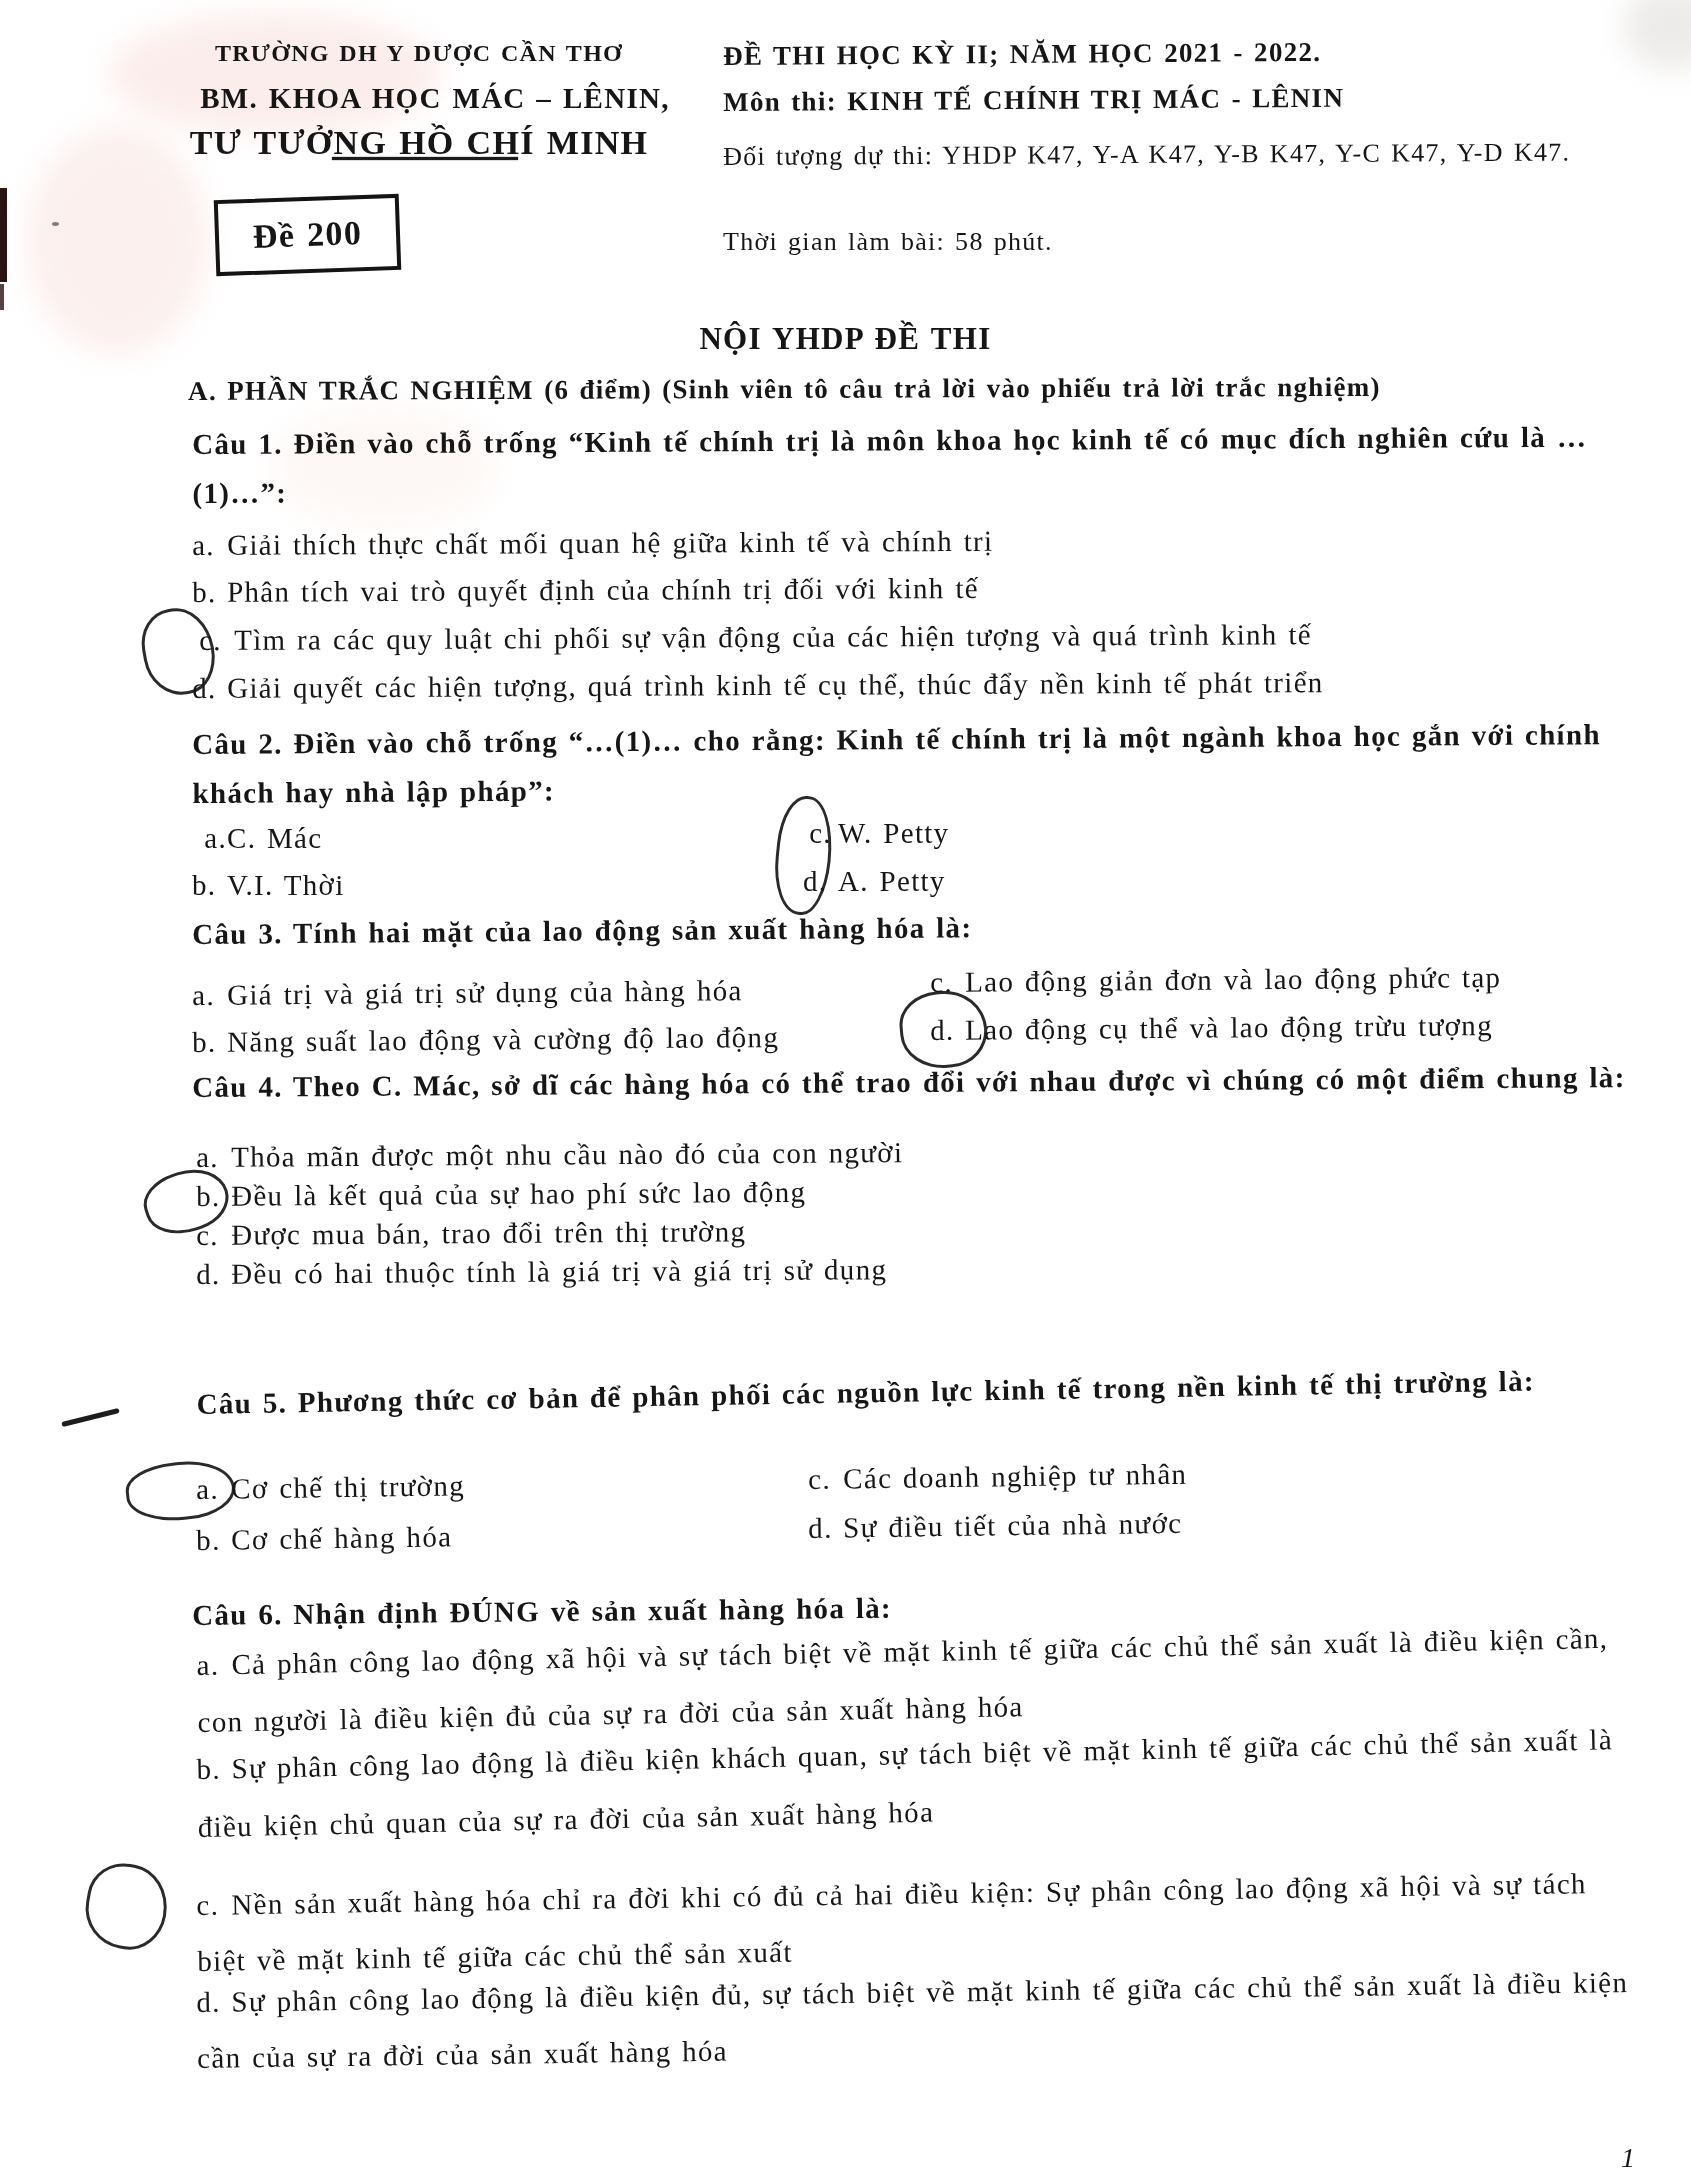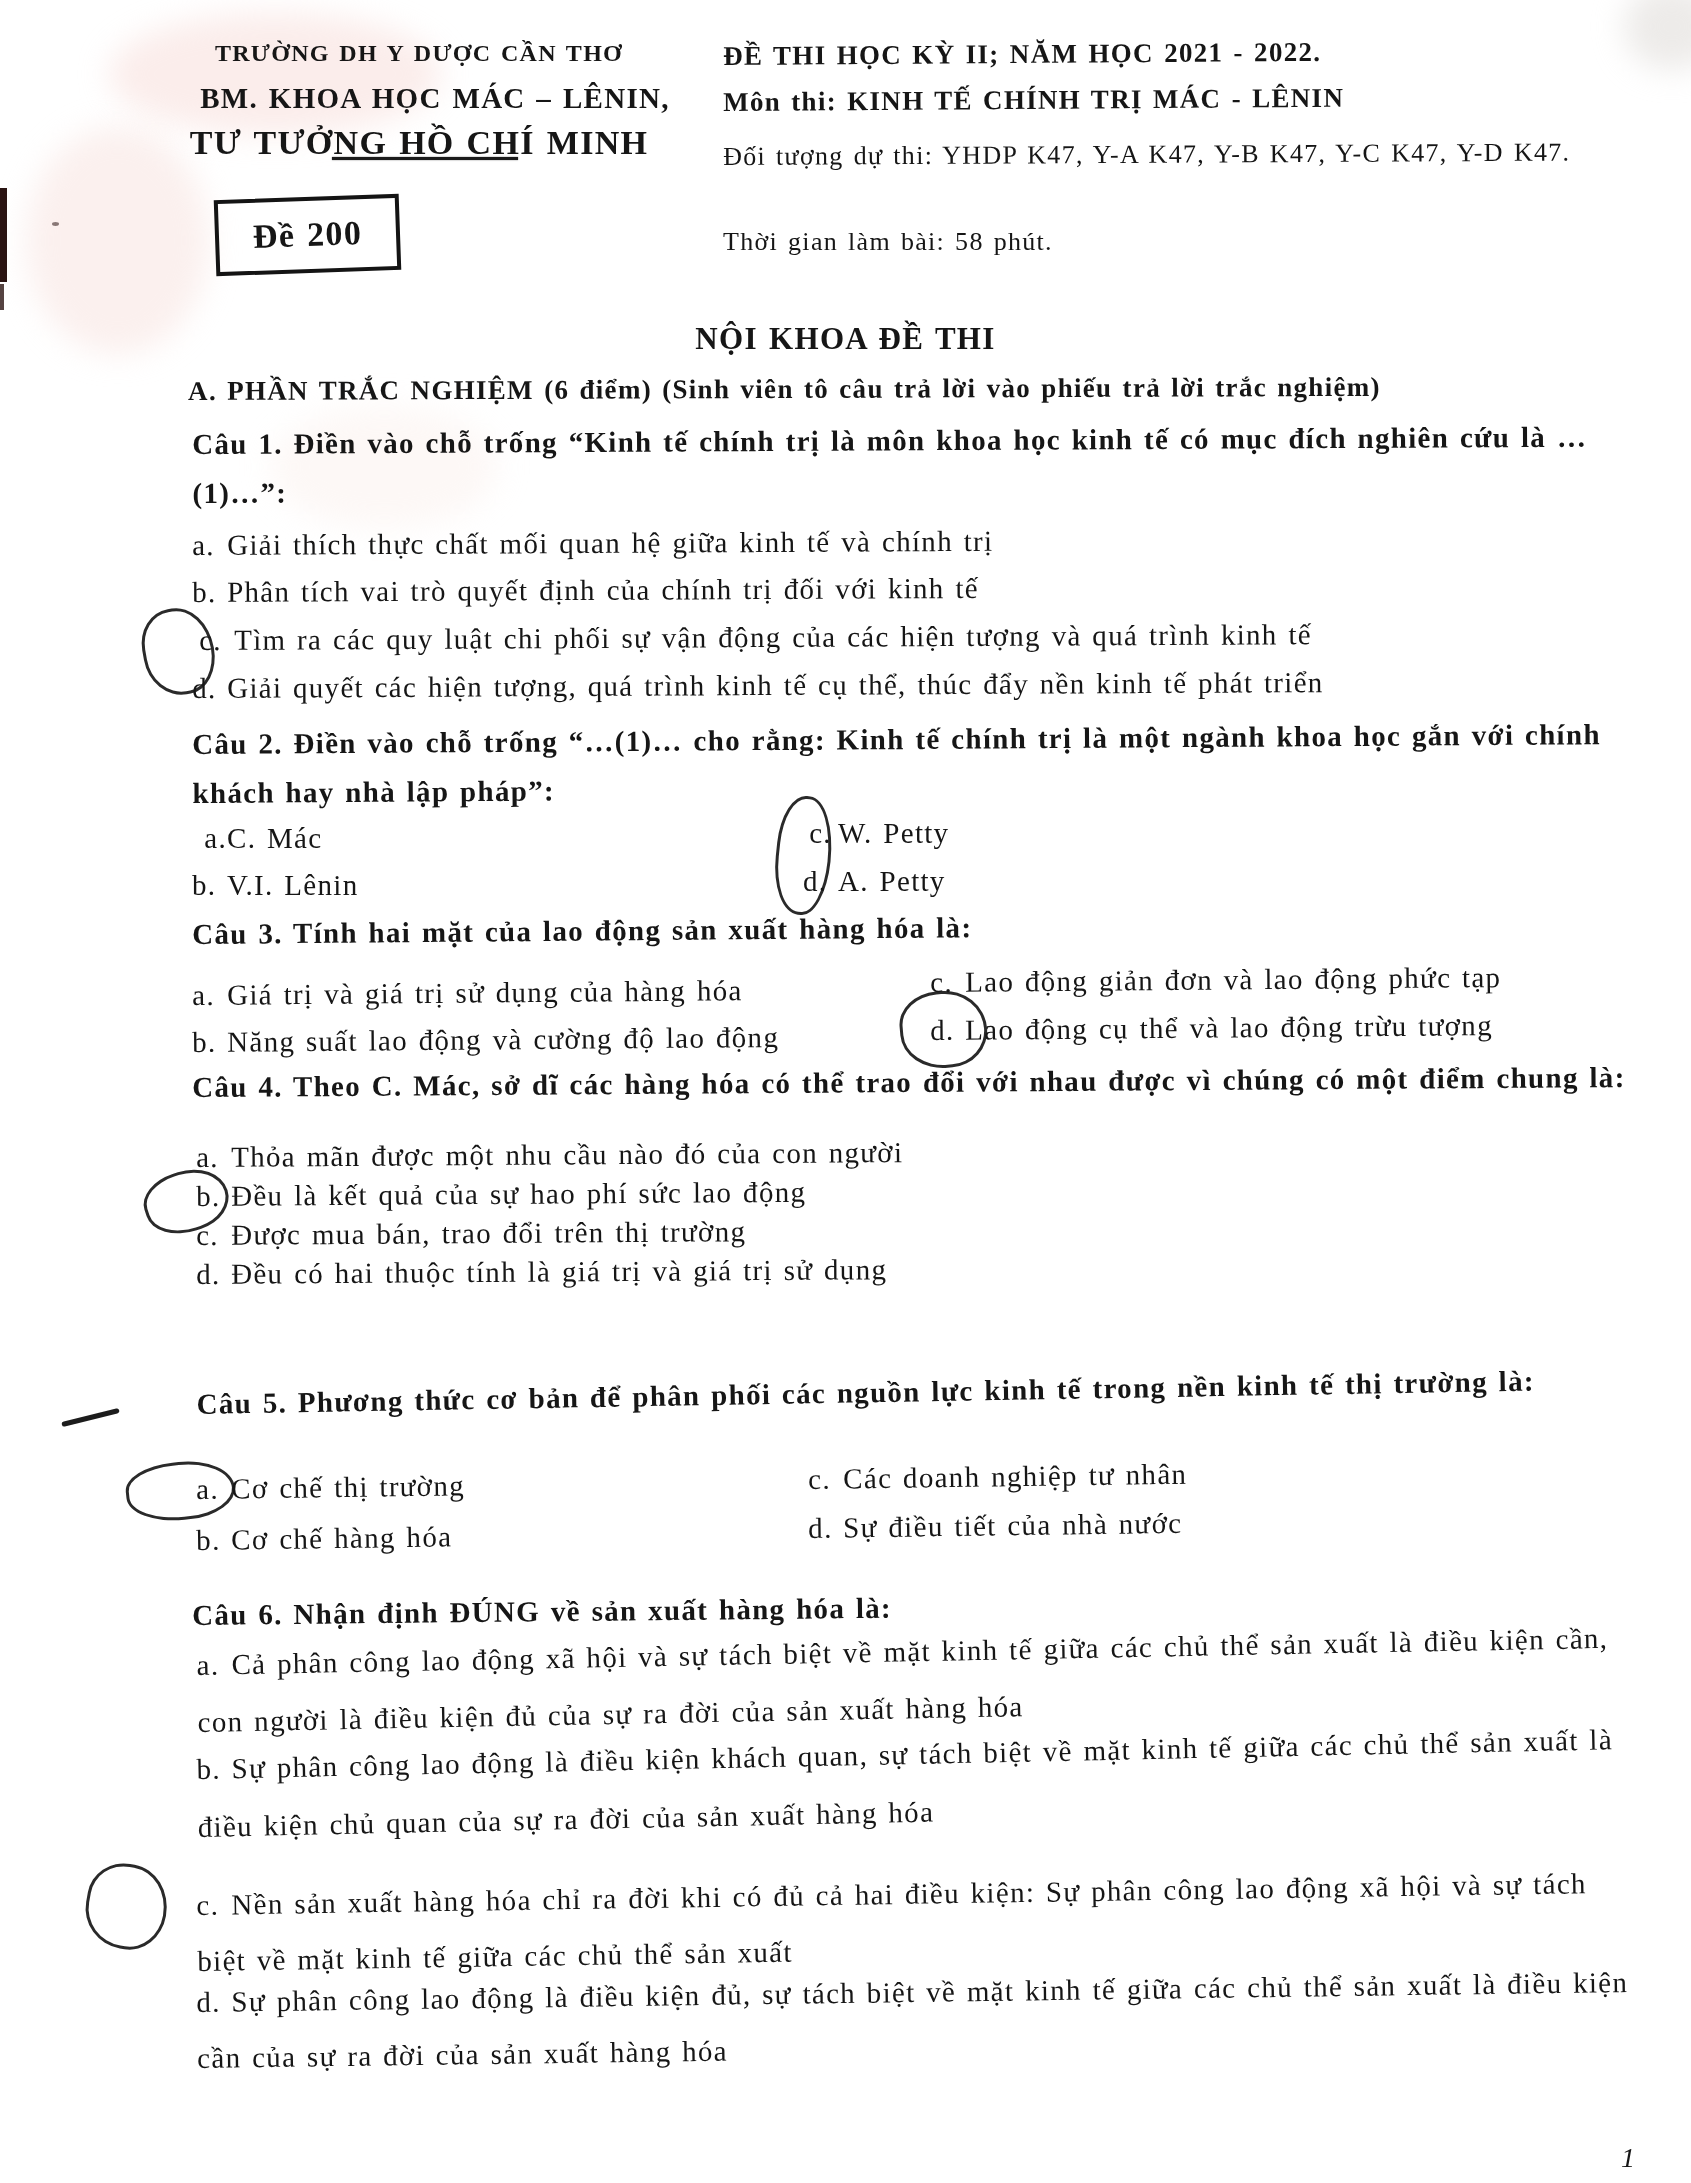--- a/index.html
+++ b/index.html
@@ -55,21 +55,21 @@
 
   <div class="abs code-box" style="left:215px;top:197px;width:177px;height:68px;">
     <span class="txt b" style="font-size:34px;">Đề 200</span>
   </div>
 
   <div class="abs txt b" style="left:723px;top:41px;font-size:27px;transform:rotate(-0.4deg);transform-origin:left top;">ĐỀ THI HỌC KỲ II; NĂM HỌC 2021 - 2022.</div>
   <div class="abs txt b" style="left:723px;top:87px;font-size:27px;transform:rotate(-0.4deg);transform-origin:left top;">Môn thi: KINH TẾ CHÍNH TRỊ MÁC - LÊNIN</div>
   <div class="abs txt wrap" style="left:723px;top:133px;width:930px;font-size:26px;line-height:47px;white-space:normal;transform:rotate(-0.3deg);transform-origin:left top;">Đối tượng dự thi: YHDP K47, Y-A K47, Y-B K47, Y-C K47, Y-D K47.</div>
   <div class="abs txt" style="left:723px;top:227px;font-size:26px;">Thời gian làm bài: 58 phút.</div>
 
-  <div class="abs txt b ctr" style="left:0;top:321px;width:1691px;font-size:31px;">NỘI KHOA ĐỀ THI</div>
+  <div class="abs txt b ctr" style="left:0;top:321px;width:1691px;font-size:31px;">NỘI YHDP ĐỀ THI</div>
 
   <div class="abs txt b" style="left:188px;top:376px;font-size:27px;transform:rotate(-0.2deg);transform-origin:left top;">A. PHẦN TRẮC NGHIỆM (6 điểm) (Sinh viên tô câu trả lời vào phiếu trả lời trắc nghiệm)</div>
 
   <div class="abs txt b wrap" style="left:192px;top:420px;width:1419px;line-height:49px;transform:rotate(-0.3deg);transform-origin:left top;">Câu 1. Điền vào chỗ trống “Kinh tế chính trị là môn khoa học kinh tế có mục đích nghiên cứu là …(1)…”:</div>
   <div class="abs txt opt" style="left:192px;top:529px;transform:rotate(-0.3deg);transform-origin:left top;">
     <span class="lab">a.</span><span>Giải thích thực chất mối quan hệ giữa kinh tế và chính trị</span>
   </div>
   <div class="abs txt opt" style="left:192px;top:576px;transform:rotate(-0.3deg);transform-origin:left top;">
     <span class="lab">b.</span><span>Phân tích vai trò quyết định của chính trị đối với kinh tế</span>
   </div>
@@ -82,21 +82,21 @@
   <div class="circle" style="left:143px;top:608px;width:65px;height:81px;transform:rotate(-10deg);"></div>
 
   <div class="abs txt b wrap" style="left:192px;top:720px;width:1432px;line-height:49px;transform:rotate(-0.4deg);transform-origin:left top;">Câu 2. Điền vào chỗ trống “…(1)… cho rằng: Kinh tế chính trị là một ngành khoa học gắn với chính khách hay nhà lập pháp”:</div>
   <div class="abs txt opt" style="left:192px;top:822px;text-align:right;">
     <span class="lab">a.</span><span>C. Mác</span>
   </div>
   <div class="abs txt opt" style="left:803px;top:817px;text-align:center;">
     <span class="lab">c.</span><span>W. Petty</span>
   </div>
   <div class="abs txt opt" style="left:192px;top:869px;">
-    <span class="lab">b.</span><span>V.I. Lênin</span>
+    <span class="lab">b.</span><span>V.I. Thời</span>
   </div>
   <div class="abs txt opt" style="left:803px;top:865px;">
     <span class="lab">d.</span><span>A. Petty</span>
   </div>
   <div class="circle" style="left:776px;top:796px;width:49px;height:113px;transform:rotate(6deg);"></div>
 
   <div class="abs txt b" style="left:192px;top:918px;transform:rotate(-0.5deg);transform-origin:left top;">Câu 3. Tính hai mặt của lao động sản xuất hàng hóa là:</div>
   <div class="abs txt opt" style="left:192px;top:979px;transform:rotate(-0.5deg);transform-origin:left top;">
     <span class="lab">a.</span><span>Giá trị và giá trị sử dụng của hàng hóa</span>
   </div>

